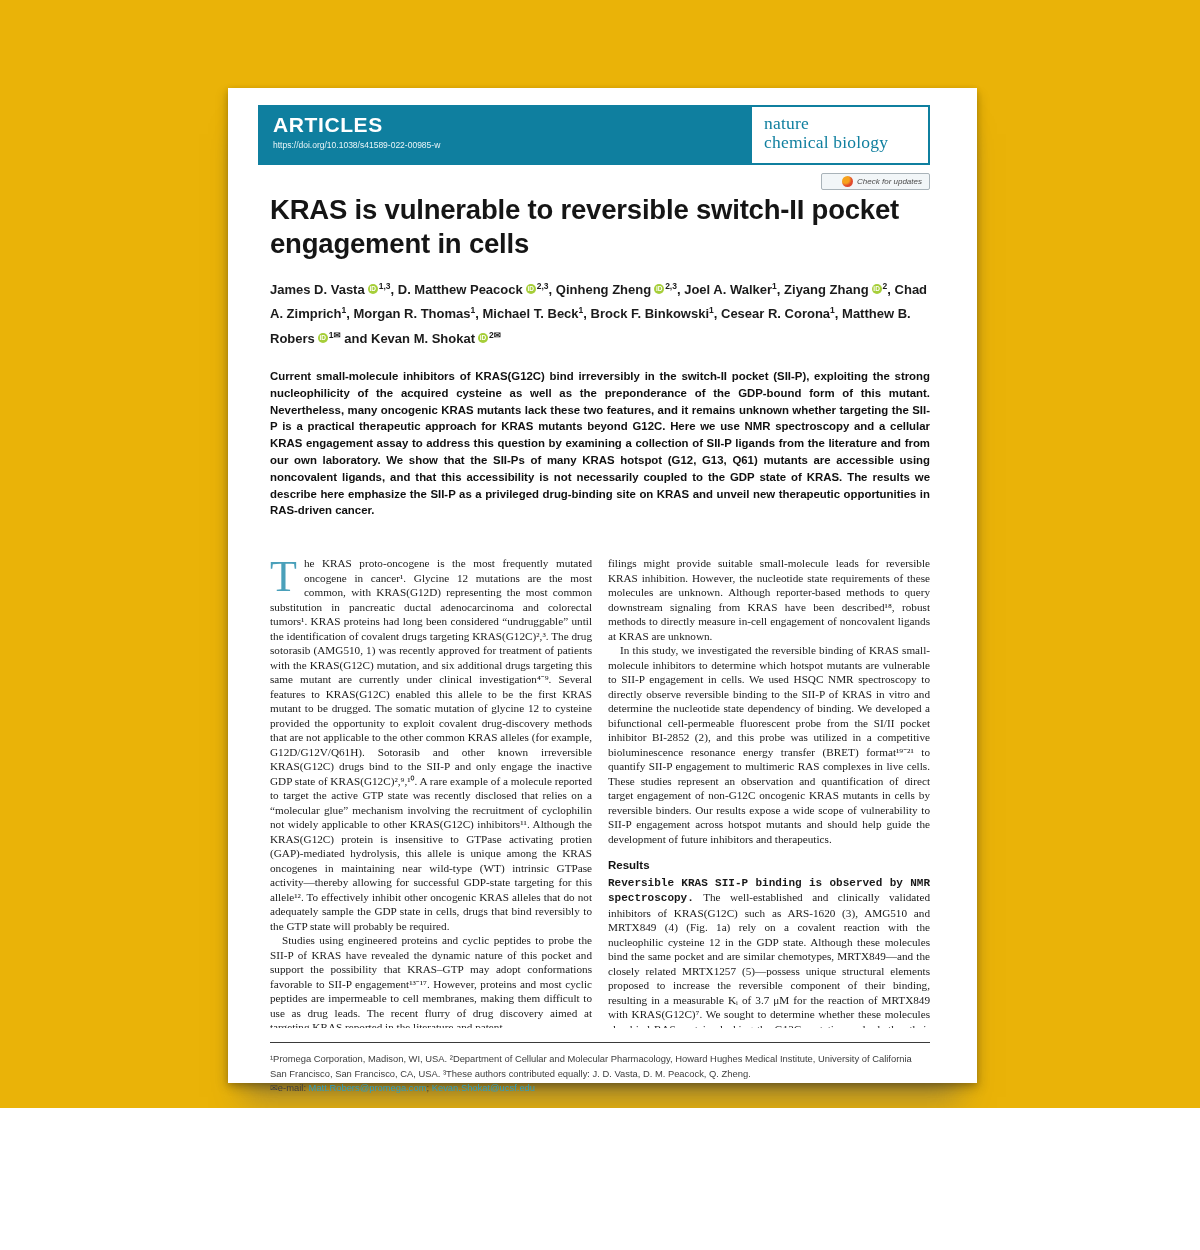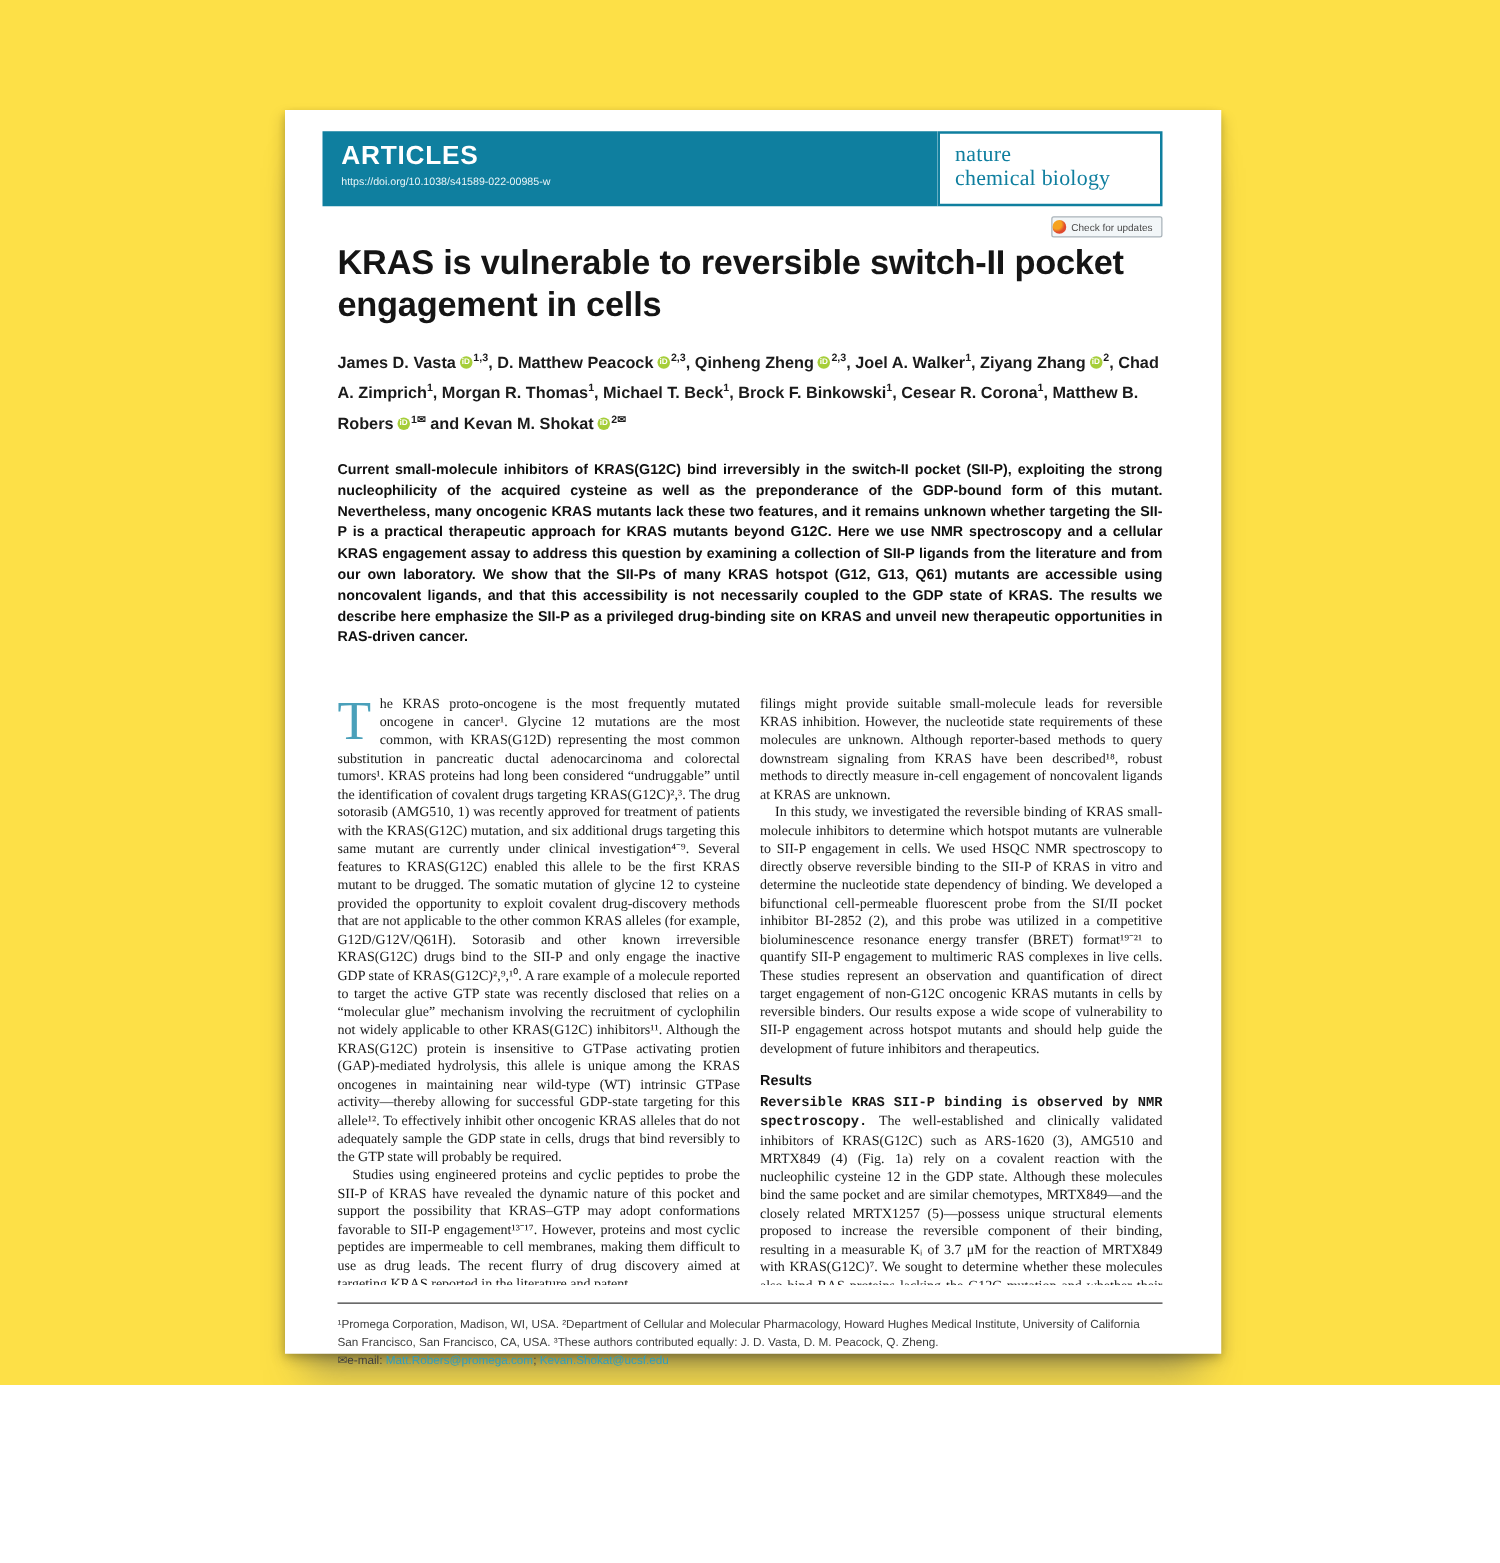--- a/index.html
+++ b/index.html
@@ -1,33 +1,33 @@
 <!DOCTYPE html>
 <html><head>
 <meta charset="utf-8">
 <style>
   html,body{margin:0;padding:0;background:#ffffff;}
-  .canvas{position:relative;width:1200px;height:1108px;background:#fde047;overflow:hidden;
+  .canvas{position:relative;width:1200px;height:1108px;background:#eab308;overflow:hidden;
           font-family:"Liberation Sans",sans-serif;}
   .page{position:absolute;left:228px;top:88px;width:749px;height:995px;background:#ffffff;
         box-shadow:0 2px 6px rgba(0,0,0,0.18), -4px 4px 10px rgba(0,0,0,0.10),
                    4px 6px 10px rgba(0,0,0,0.10), 0 30px 30px -16px rgba(90,90,90,0.55);}
   
   .header-row{display:flex;margin:17px 47px 0 30px;height:60px;}
   .header-bar{flex:1;background:#0f7f9f;color:#ffffff;padding:9px 0 0 15px;box-sizing:border-box;}
   .articles{font-size:21px;font-weight:bold;letter-spacing:0.6px;line-height:22px;}
   .doi{font-size:8.5px;margin-top:4px;color:#eaf5f8;}
   .journal-box{width:180px;border:2px solid #0f7f9f;background:#ffffff;box-sizing:border-box;
                padding:7px 0 0 12px;}
   .journal-box .j{font-family:"Liberation Serif",serif;font-weight:normal;color:#0f7f9f;
                   font-size:17.5px;line-height:19px;letter-spacing:0.2px;}
   
   .updates-row{display:flex;justify-content:flex-end;margin:8px 47px 0 0;}
-  .updates-badge{display:inline-flex;align-items:flex-end;gap:4px;border:1px solid #a9b3b9;
-                 background:#f2f6f8;border-radius:2px;padding:2px 7px 2px 0;font-size:8px;color:#4a4a4a;}
+  .updates-badge{display:inline-flex;align-items:center;gap:4px;border:1px solid #a9b3b9;
+                 background:#f2f6f8;border-radius:2px;padding:2px 7px 2px 20px;font-size:8px;color:#4a4a4a;font-style:italic;}
   .upd-icon{width:11px;height:11px;border-radius:50%;
             background:radial-gradient(circle at 32% 32%, #f6a21e 0 35%, #e04a2f 60% 100%);
             display:inline-block;}
   
   .open{margin:4px 0 0 42px;color:#ef7e1b;font-weight:bold;font-size:15px;letter-spacing:0.8px;}
   .title{margin:3px 47px 0 42px;font-size:27.5px;line-height:34px;color:#151515;font-weight:bold;
          letter-spacing:-0.2px;}
   .authors{margin:15px 47px 0 42px;font-size:13px;font-weight:bold;color:#1b1b1b;line-height:20px;}
   .orcid{display:inline-block;background:#a6ce39;color:#ffffff;font-size:6.5px;font-weight:bold;
          border-radius:50%;width:10px;height:10px;line-height:10px;text-align:center;

